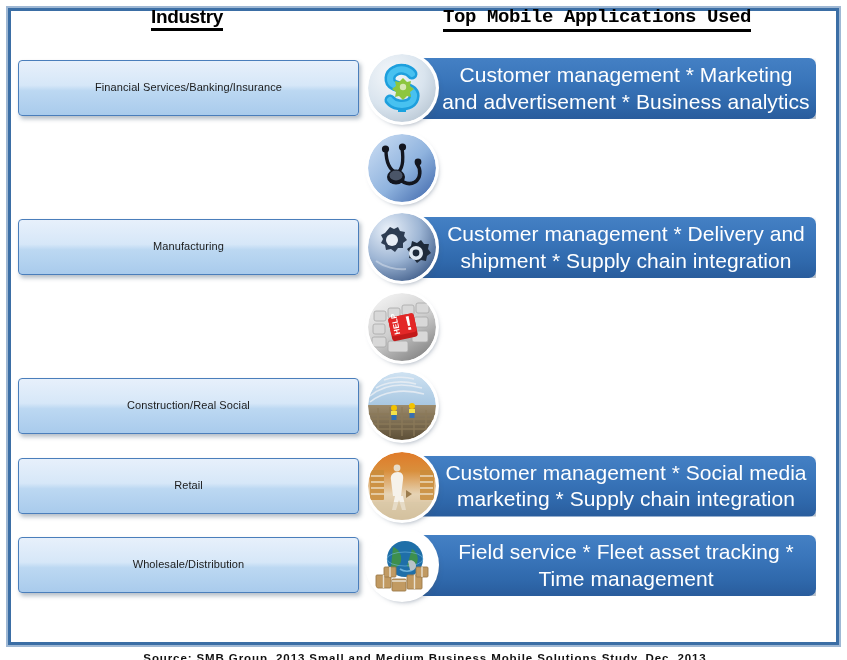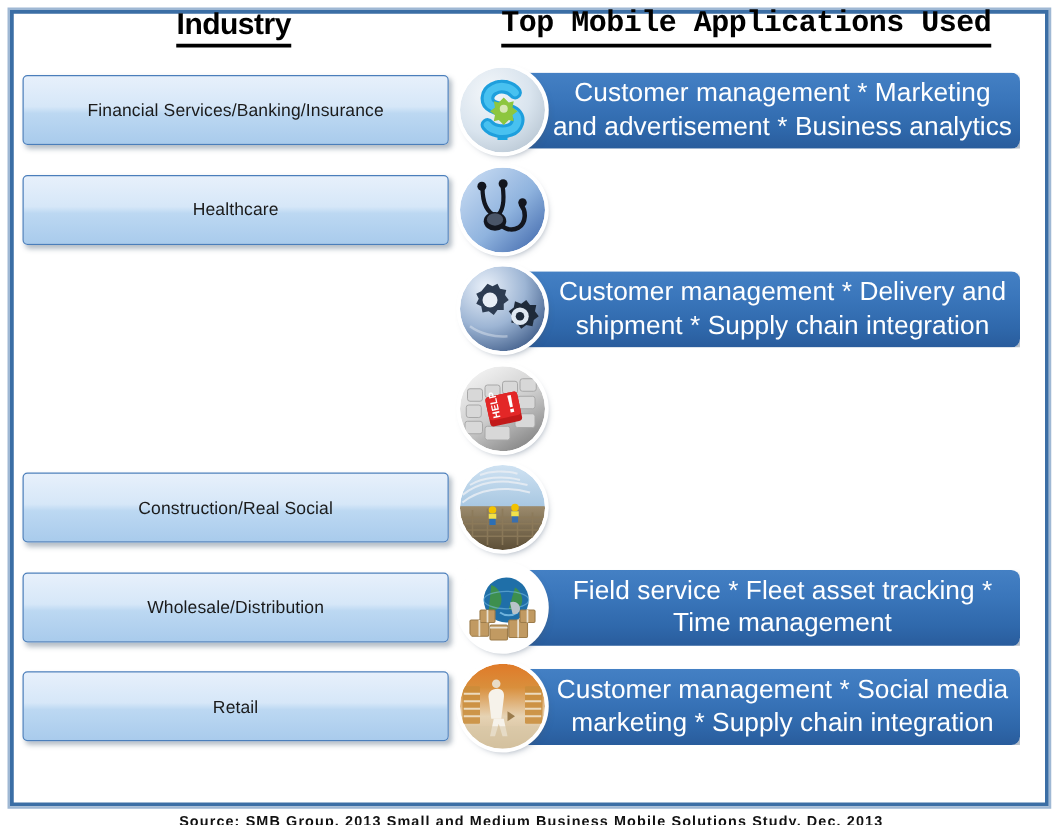--- a/index.html
+++ b/index.html
@@ -33,21 +33,21 @@
   .headers{
     position:absolute;
     left:0; top:6px;
     width:100%;
     height:40px;
   }
   .hdr{
     position:absolute;
     top:0;
     text-align:center;
-    font-size:24px;
+    font-size:19px;
     font-weight:bold;
     color:#000000;
     letter-spacing:-0.4px;
     white-space:nowrap;
   }
   .hdr span{
     border-bottom:3px solid #000000;
     padding-bottom:1px;
     display:inline-block;
     line-height:1.12;
@@ -76,21 +76,21 @@
     box-sizing:border-box;
     border:1px solid #4a7ebb;
     border-radius:4px;
     background:linear-gradient(to bottom,#e7f0fb 0%,#d6e7f8 45%,#bcd8f2 55%,#a9cbec 100%);
     box-shadow:2px 3px 4px rgba(90,110,130,.45);
     display:flex;
     align-items:center;
     justify-content:center;
   }
   .industry-label{
-    font-size:14px;
+    font-size:11px;
     color:#1b1b1b;
     text-align:left;
     line-height:1.2;
     padding:0 6px;
     letter-spacing:0.1px;
   }
 
   
   .banner{
     position:absolute;
@@ -180,23 +180,20 @@
       <path d="M30 10h8v6h-8z" fill="#18a4e0"></path>
       <path d="M30 52h8v6h-8z" fill="#18a4e0"></path>
       <path d="M44 20c-4-5-12-6-17-3-6 3-7 11-1 14 5 3 14 2 18 6 4 4 2 11-4 13-6 2-14 1-18-4" fill="none" stroke="#1e9fdd" stroke-width="11" stroke-linecap="round"></path>
       <path d="M44 20c-4-5-12-6-17-3-6 3-7 11-1 14 5 3 14 2 18 6 4 4 2 11-4 13-6 2-14 1-18-4" fill="none" stroke="#48c1f0" stroke-width="6" stroke-linecap="round"></path>
       <path d="M31 28l4-4 4 4 4-1-1 5 4 3-4 3 1 5-4-1-4 4-4-4-4 1 1-5-4-3 4-3-1-5z" fill="#8dc63f"></path>
       <circle cx="35" cy="33" r="3.2" fill="#d7e8b5"></circle>
     </svg>
       </div>
     </div>
     <div class="row">
-      <div class="industry-box">
-        <div class="industry-label">Healthcare</div>
-      </div>
       <div class="icon-circle">
     <svg viewBox="0 0 68 68">
       <defs>
         <linearGradient id="sg" x1="0" y1="0" x2="1" y2="1">
           <stop offset="0%" stop-color="#cfe0f5"></stop>
               <stop offset="55%" stop-color="#8fb3de"></stop>
           <stop offset="100%" stop-color="#3a62a8"></stop>
         </linearGradient>
       </defs>
       <circle cx="34" cy="34" r="34" fill="url(#sg)"></circle>
@@ -205,20 +202,23 @@
       <circle cx="17.5" cy="15" r="3.6" fill="#13161f"></circle>
       <circle cx="34.5" cy="13" r="3.6" fill="#13161f"></circle>
       <path d="M29 39c2 9 11 13 18 9 6-4 6-13 2-18" fill="none" stroke="#13161f" stroke-width="3.6" stroke-linecap="round"></path>
       <ellipse cx="28" cy="43" rx="9" ry="7.5" fill="#13161f"></ellipse>
       <ellipse cx="28" cy="41.5" rx="6.5" ry="5" fill="#4a5568"></ellipse>
       <circle cx="50" cy="28" r="3.4" fill="#13161f"></circle>
     </svg>
       </div>
     </div>
     <div class="row">
+      <div class="industry-box">
+        <div class="industry-label">Manufacturing</div>
+      </div>
       <div class="banner">
         <div class="banner-text">Customer management * Delivery and shipment * Supply chain integration</div>
       </div>
       <div class="icon-circle">
     <svg viewBox="0 0 68 68">
       <defs>
         <radialGradient id="gg" cx="30%" cy="25%" r="85%">
           <stop offset="0%" stop-color="#eaf1fa"></stop>
               <stop offset="55%" stop-color="#9db5d4"></stop>
           <stop offset="100%" stop-color="#43608c"></stop>
@@ -295,20 +295,56 @@
         <path d="M10 36v28M22 35v29M34 35v29M46 36v28M58 38v26"></path>
       </g>
       <g>
         <circle cx="26" cy="36" r="3" fill="#f2c200"></circle>
         <rect x="23.5" y="39" width="5" height="9" fill="#2c6fb5"></rect>
         <rect x="23" y="39" width="6" height="4" fill="#f2e14a"></rect>
         <circle cx="44" cy="34" r="3" fill="#f2c200"></circle>
         <rect x="41.5" y="37" width="5" height="9" fill="#3a6fae"></rect>
         <rect x="41" y="37" width="6" height="4" fill="#f2e14a"></rect>
       </g>
+    </svg>
+      </div>
+    </div>
+    <div class="row">
+      <div class="industry-box">
+        <div class="industry-label">Retail</div>
+      </div>
+      <div class="banner">
+        <div class="banner-text">Customer management * Social media marketing * Supply chain integration</div>
+      </div>
+      <div class="icon-circle">
+    <svg viewBox="0 0 68 68">
+      <defs>
+        <linearGradient id="rg" x1="0" y1="0" x2="0" y2="1">
+          <stop offset="0%" stop-color="#e07a28"></stop>
+              <stop offset="28%" stop-color="#d98f3c"></stop>
+          <stop offset="62%" stop-color="#e6d3b4"></stop>
+              <stop offset="100%" stop-color="#cdb793"></stop>
+        </linearGradient>
+      </defs>
+      <circle cx="34" cy="34" r="34" fill="url(#rg)"></circle>
+      <g fill="#c98c3a" opacity=".85">
+        <rect x="2" y="18" width="14" height="30" rx="1"></rect>
+        <rect x="52" y="18" width="14" height="30" rx="1"></rect>
+      </g>
+      <g stroke="#f0e3cb" stroke-width="1.5" opacity=".9">
+        <path d="M3 24h13M3 30h13M3 36h13M3 42h13"></path>
+        <path d="M52 24h13M52 30h13M52 36h13M52 42h13"></path>
+      </g>
+      <g fill="#f6f2ea">
+        <path d="M30 20c4 0 6 3 5 8l-2 16h-8l-2-16c-1-5 2-8 7-8z"></path>
+        <path d="M27 44l-3 14h4l3-10 3 10h4l-3-14z"></path>
+      </g>
+      <circle cx="29" cy="16" r="3.4" fill="#e8dcc8"></circle>
+      <path d="M38 38l6 4-6 4z" fill="#9b7c4d"></path>
+      <rect x="0" y="50" width="68" height="18" fill="#d9c9a8" opacity=".55"></rect>
     </svg>
       </div>
     </div>
     <div class="row">
       <div class="industry-box">
         <div class="industry-label">Wholesale/Distribution</div>
       </div>
       <div class="banner">
         <div class="banner-text">Field service * Fleet asset tracking * Time management</div>
       </div>
@@ -327,51 +363,15 @@
         <rect x="16" y="36" width="12" height="10" rx="1"></rect>
         <rect x="48" y="36" width="12" height="10" rx="1"></rect>
       </g>
       <g stroke="#e8e1d2" stroke-width="1.4">
         <path d="M15.5 44v13M24 50h14M46.5 44v14M22 36v10M54 36v10"></path>
       </g>
       <path d="M40 30c4-2 8 1 8 5 0 3-3 5-6 4" fill="#b9c3c9"></path>
     </svg>
       </div>
     </div>
-    <div class="row">
-      <div class="industry-box">
-        <div class="industry-label">Retail</div>
-      </div>
-      <div class="banner">
-        <div class="banner-text">Customer management * Social media marketing * Supply chain integration</div>
-      </div>
-      <div class="icon-circle">
-    <svg viewBox="0 0 68 68">
-      <defs>
-        <linearGradient id="rg" x1="0" y1="0" x2="0" y2="1">
-          <stop offset="0%" stop-color="#e07a28"></stop>
-              <stop offset="28%" stop-color="#d98f3c"></stop>
-          <stop offset="62%" stop-color="#e6d3b4"></stop>
-              <stop offset="100%" stop-color="#cdb793"></stop>
-        </linearGradient>
-      </defs>
-      <circle cx="34" cy="34" r="34" fill="url(#rg)"></circle>
-      <g fill="#c98c3a" opacity=".85">
-        <rect x="2" y="18" width="14" height="30" rx="1"></rect>
-        <rect x="52" y="18" width="14" height="30" rx="1"></rect>
-      </g>
-      <g stroke="#f0e3cb" stroke-width="1.5" opacity=".9">
-        <path d="M3 24h13M3 30h13M3 36h13M3 42h13"></path>
-        <path d="M52 24h13M52 30h13M52 36h13M52 42h13"></path>
-      </g>
-      <g fill="#f6f2ea">
-        <path d="M30 20c4 0 6 3 5 8l-2 16h-8l-2-16c-1-5 2-8 7-8z"></path>
-        <path d="M27 44l-3 14h4l3-10 3 10h4l-3-14z"></path>
-      </g>
-      <circle cx="29" cy="16" r="3.4" fill="#e8dcc8"></circle>
-      <path d="M38 38l6 4-6 4z" fill="#9b7c4d"></path>
-      <rect x="0" y="50" width="68" height="18" fill="#d9c9a8" opacity=".55"></rect>
-    </svg>
-      </div>
-    </div>
   </div>
 
 <div id="source">Source: SMB Group, 2013 Small and Medium Business Mobile Solutions Study, Dec. 2013</div>
 
 </body></html>

